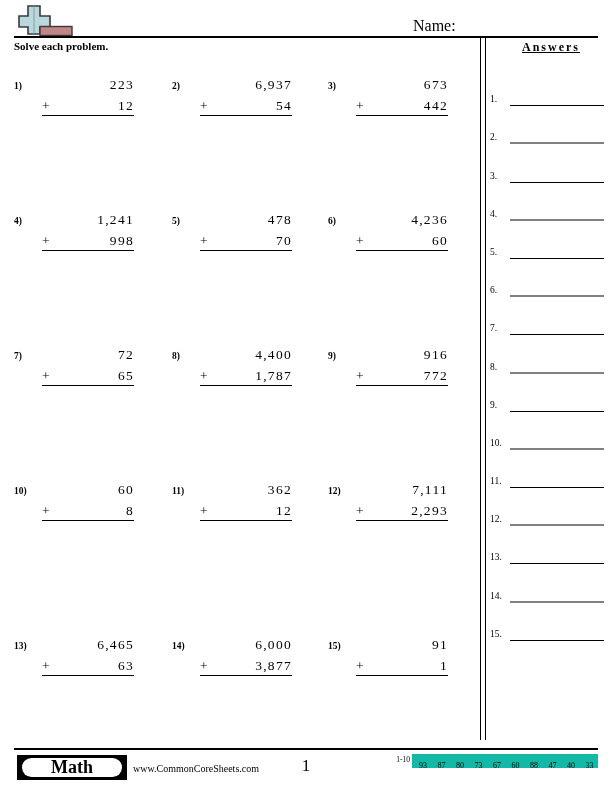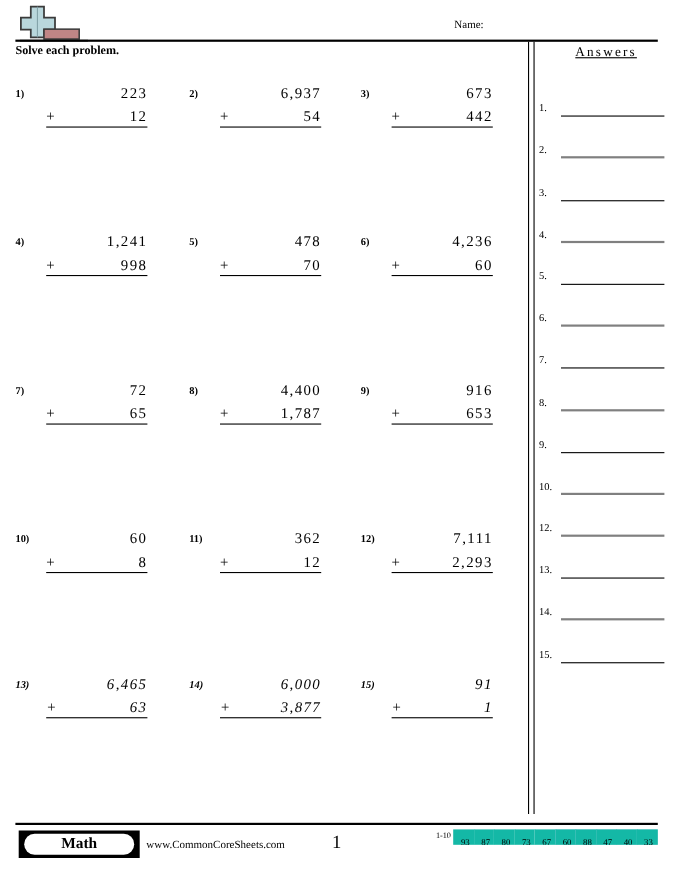--- a/index.html
+++ b/index.html
@@ -33,21 +33,21 @@
     left: 0; top: 14px;
     width: 612px;
     text-align: center;
     font-size: 13px;
     font-family: "Liberation Serif", serif;
     letter-spacing: 0.2px;
   }
   #name-label {
     position: absolute;
     left: 413px; top: 17px;
-    font-size: 10px;
+    font-size: 16px;
     font-family: "Liberation Serif", serif;
   }
   #header-rule {
     position: absolute;
     left: 14px; top: 36px;
     width: 584px; height: 0;
     border-top: 2px solid #000;
   }
 
   
@@ -127,21 +127,21 @@
   }
 
   
   #answers-panel {
     position: absolute;
     left: 490px; top: 40px;
     width: 118px;
   }
   #answers-heading {
     font-size: 12px;
-    font-weight: normal;
+    font-weight: bold;
     font-family: "Liberation Serif", serif;
     letter-spacing: 2px;
     text-align: center;
     text-decoration: underline;
     padding-left: 4px;
     margin-bottom: 2px;
   }
   #answers-list {
     position: absolute;
     left: 0; top: 28px;
@@ -188,21 +188,21 @@
     align-items: center;
     justify-content: center;
   }
   #math-pill {
     width: 100px; height: 19px;
     background: #fff;
     border-radius: 10px;
     display: flex;
     align-items: center;
     justify-content: center;
-    font-size: 14px;
+    font-size: 18px;
     font-weight: bold;
     font-family: "Liberation Serif", serif;
   }
   #site-url {
     position: absolute;
     left: 133px; top: 13px;
     font-size: 10px;
     font-family: "Liberation Serif", serif;
     text-align: right;
   }
@@ -335,21 +335,21 @@
         <div class="prob-num">8)</div>
         <div class="vert-sum">
           <div class="vs-top">4,400</div>
           <div class="vs-bot"><span class="vs-plus">+</span><span>1,787</span></div>
         </div>
       </div>
       <div class="problem" style="left: 328px;">
         <div class="prob-num">9)</div>
         <div class="vert-sum">
           <div class="vs-top">916</div>
-          <div class="vs-bot"><span class="vs-plus">+</span><span>653</span></div>
+          <div class="vs-bot"><span class="vs-plus">+</span><span>772</span></div>
         </div>
       </div>
     </div>
     <div class="prob-row" style="top: 405px;">
       <div class="problem" style="left: 14px;">
         <div class="prob-num">10)</div>
         <div class="vert-sum">
           <div class="vs-top">60</div>
           <div class="vs-bot"><span class="vs-plus">+</span><span>8</span></div>
         </div>
@@ -362,21 +362,21 @@
         </div>
       </div>
       <div class="problem" style="left: 328px;">
         <div class="prob-num">12)</div>
         <div class="vert-sum">
           <div class="vs-top">7,111</div>
           <div class="vs-bot"><span class="vs-plus">+</span><span>2,293</span></div>
         </div>
       </div>
     </div>
-    <div class="prob-row" style="top: 537px; font-style: italic;">
+    <div class="prob-row" style="top: 560px;">
       <div class="problem" style="left: 14px;">
         <div class="prob-num">13)</div>
         <div class="vert-sum">
           <div class="vs-top">6,465</div>
           <div class="vs-bot"><span class="vs-plus">+</span><span>63</span></div>
         </div>
       </div>
       <div class="problem" style="left: 172px;">
         <div class="prob-num">14)</div>
         <div class="vert-sum">
@@ -429,20 +429,24 @@
         <span class="ans-num">8.</span>
         <span class="ans-line gray"></span>
       </div>
       <div class="answer-item">
         <span class="ans-num">9.</span>
         <span class="ans-line"></span>
       </div>
       <div class="answer-item">
         <span class="ans-num">10.</span>
         <span class="ans-line gray"></span>
+      </div>
+      <div class="answer-item">
+        <span class="ans-num">11.</span>
+        <span class="ans-line"></span>
       </div>
       <div class="answer-item">
         <span class="ans-num">12.</span>
         <span class="ans-line gray"></span>
       </div>
       <div class="answer-item">
         <span class="ans-num">13.</span>
         <span class="ans-line"></span>
       </div>
       <div class="answer-item">

